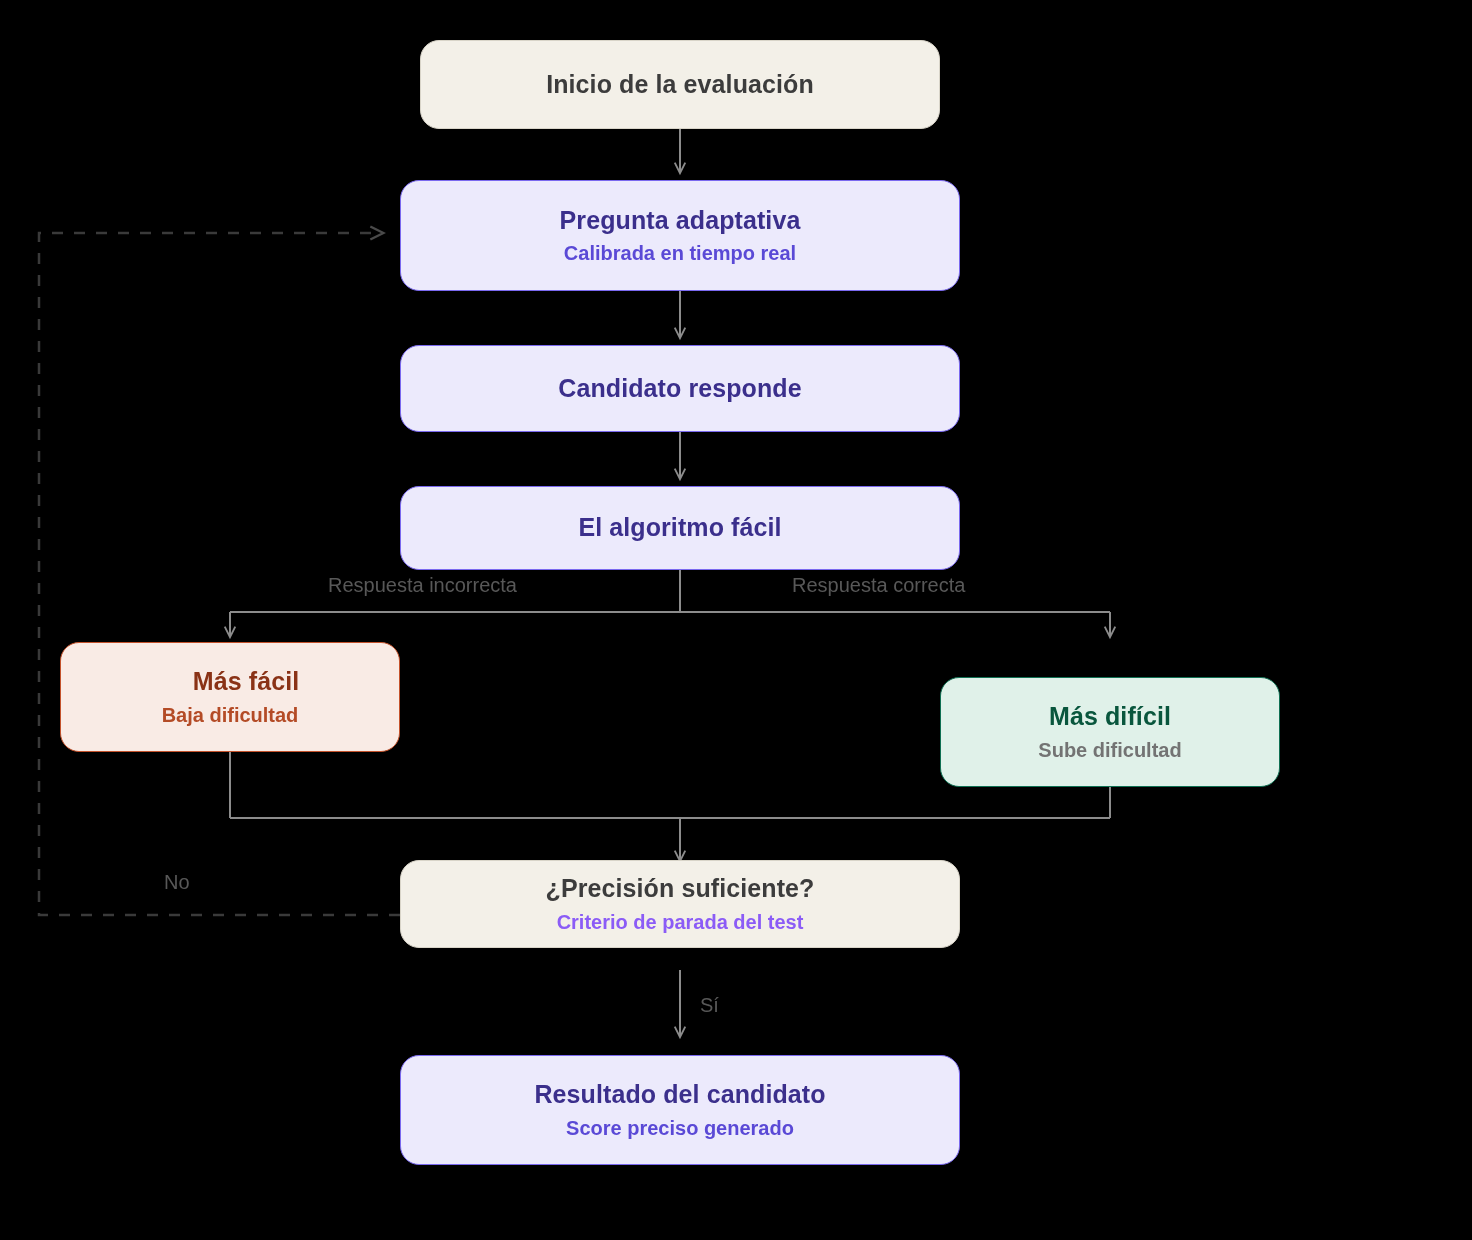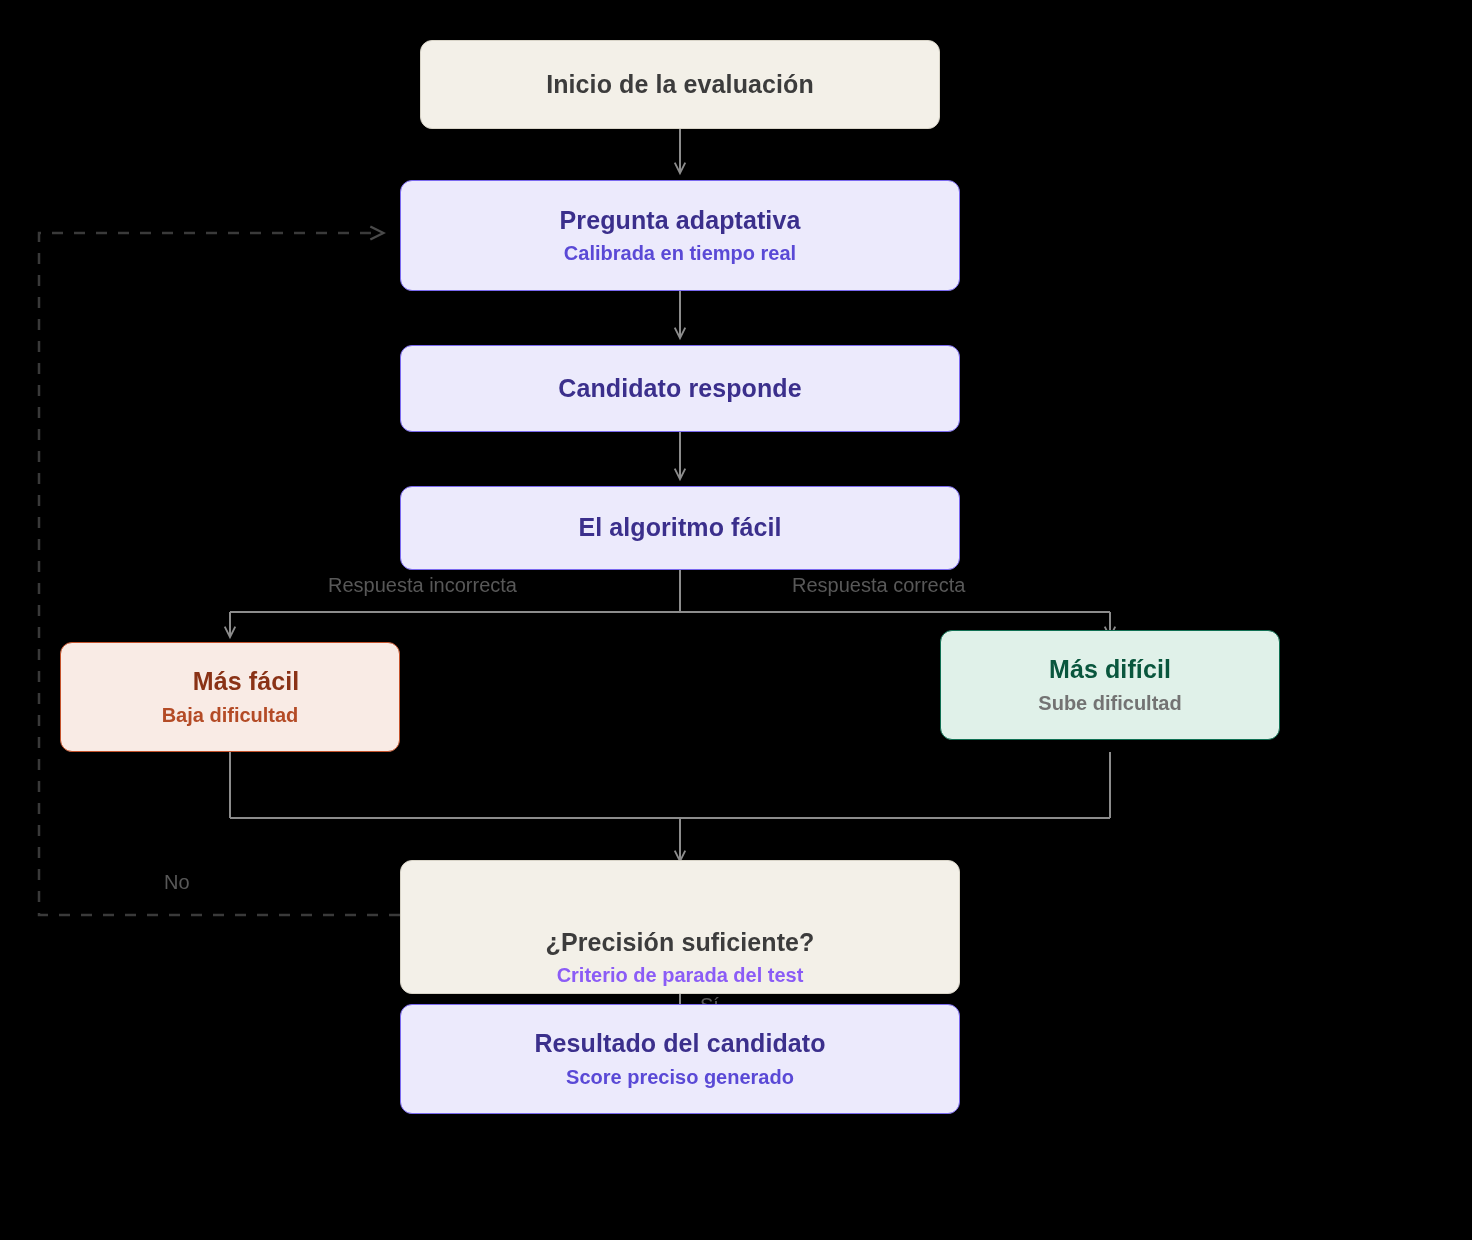--- a/index.html
+++ b/index.html
@@ -21,21 +21,21 @@
     position: absolute;
     left: 0;
     top: 0;
     width: 1472px;
     height: 1240px;
     pointer-events: none;
   }
   .node {
     position: absolute;
     box-sizing: border-box;
-    border-radius: 12px;
+    border-radius: 19px;
     border-width: 1.5px;
     border-style: solid;
     display: flex;
     flex-direction: column;
     align-items: center;
     justify-content: center;
     text-align: center;
     padding: 6px 14px;
   }
   .node .title {
@@ -153,28 +153,28 @@
 
   <div class="node n-purple" style="left:400px; top:486px; width:560px; height:84px;">
     <div class="title">El algoritmo fácil</div>
   </div>
 
   <div class="node n-red" style="left:60px; top:642px; width:340px; height:110px;">
     <div class="title">Más fácil</div>
     <div class="sub">Baja dificultad</div>
   </div>
 
-  <div class="node n-green" style="left:940px; top:630px; width:340px; height:110px;">
+  <div class="node n-green" style="left:940px; top:677px; width:340px; height:110px;">
     <div class="title">Más difícil</div>
     <div class="sub">Sube dificultad</div>
   </div>
 
-  <div class="node n-cream" style="left:400px; top:860px; width:560px; height:134px;justify-content:flex-end;">
+  <div class="node n-cream" style="left:400px; top:860px; width:560px; height:88px;">
     <div class="title">¿Precisión suficiente?</div>
     <div class="sub">Criterio de parada del test</div>
   </div>
 
-  <div class="node n-purple" style="left:400px; top:1004px; width:560px; height:110px;">
+  <div class="node n-purple" style="left:400px; top:1055px; width:560px; height:110px;">
     <div class="title">Resultado del candidato</div>
     <div class="sub">Score preciso generado</div>
   </div>
 
 </div>
 
 </body></html>

